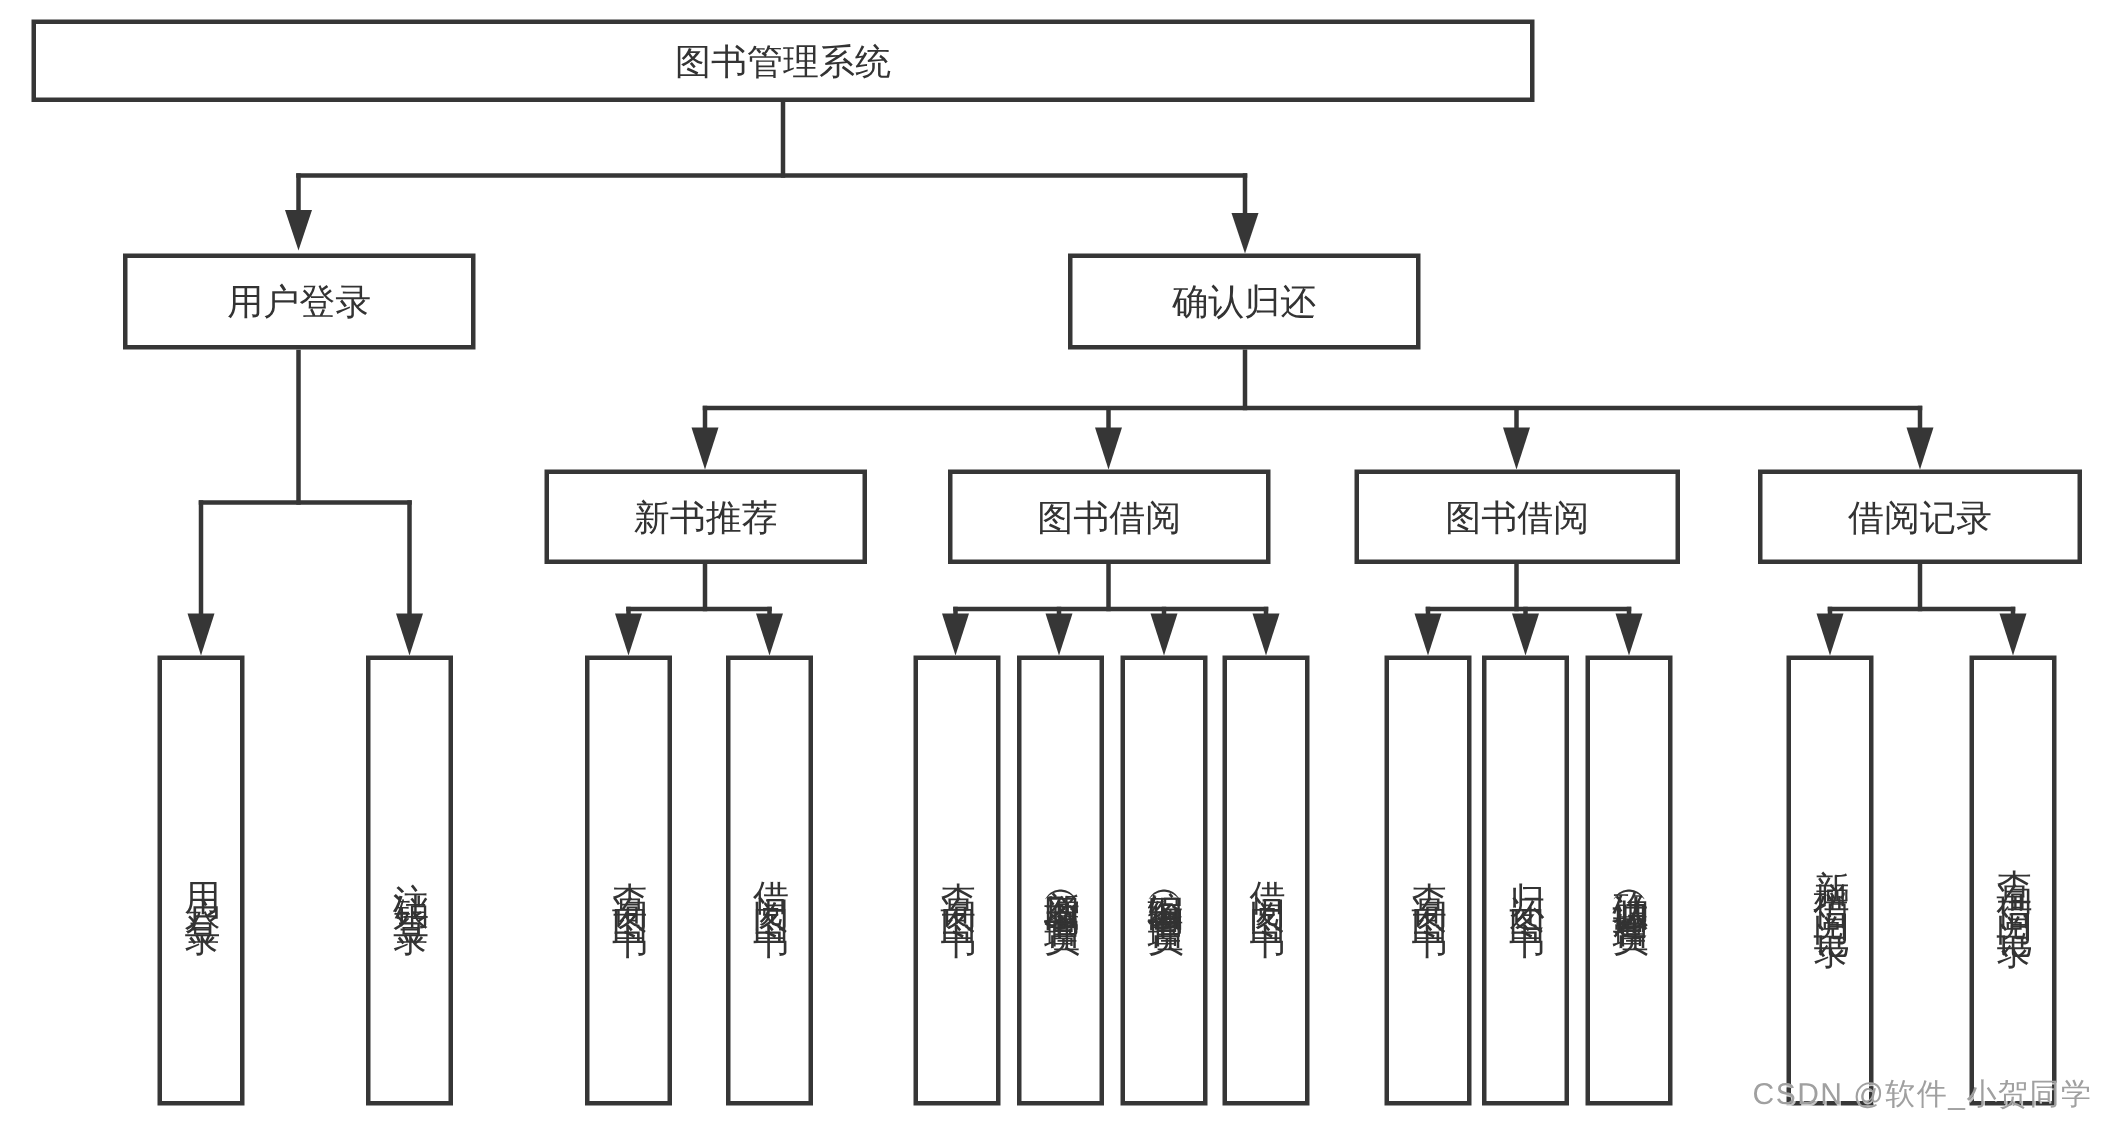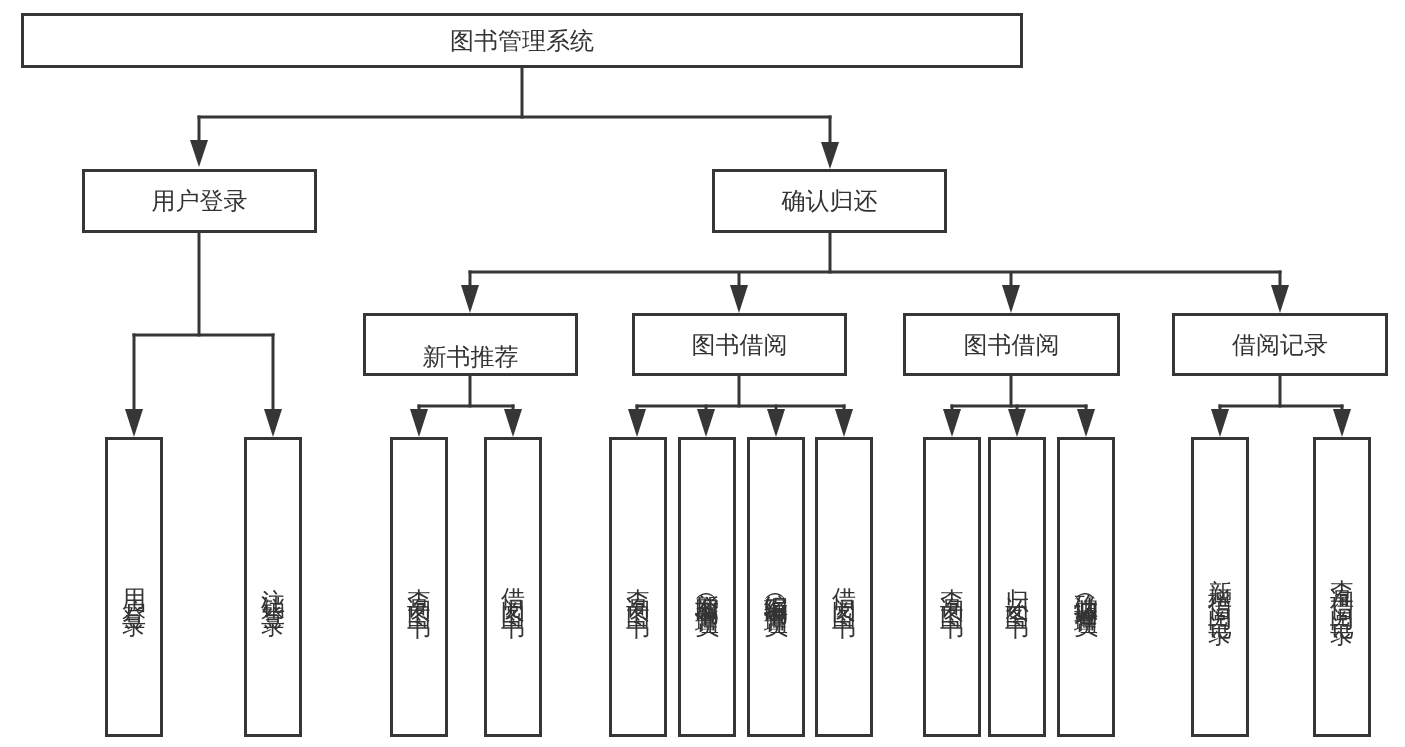--- a/index.html
+++ b/index.html
@@ -48,21 +48,21 @@
     white-space: nowrap;
   }
   
   .n-root { left: 21px;  top: 13px;  width: 1002px; height: 55px; }
   
   .n-l2   { top: 169px; height: 64px; width: 235px; }
   .n-user-login { left: 82px; }
   .n-book-mgmt  { left: 712px; }
   
   .n-l3 { top: 313px; height: 63px; }
-  .n-new-book   { left: 363px;  width: 215px; align-items: flex-end; }
+  .n-new-book   { left: 363px;  width: 215px; }
   .n-borrow     { left: 632px;  width: 215px; }
   .n-current    { left: 903px;  width: 217px; }
   .n-records    { left: 1172px; width: 216px; }
   
   .leaf { top: 437px; height: 300px; width: 58px; }
   .leaf .vtxt {
     writing-mode: vertical-rl;
     text-orientation: mixed;
     line-height: 1;
     letter-spacing: 9px;
@@ -220,13 +220,14 @@
     <span class="vtxt tight">确认归还（管理员）</span>
   </div>
 
   <div class="node leaf x-e1">
     <span class="vtxt">新增借阅记录</span>
   </div>
   <div class="node leaf x-e2">
     <span class="vtxt">查询借阅记录</span>
   </div>
 
+  <div id="watermark">CSDN @软件_小贺同学</div>
 </div>
 
 </body></html>

